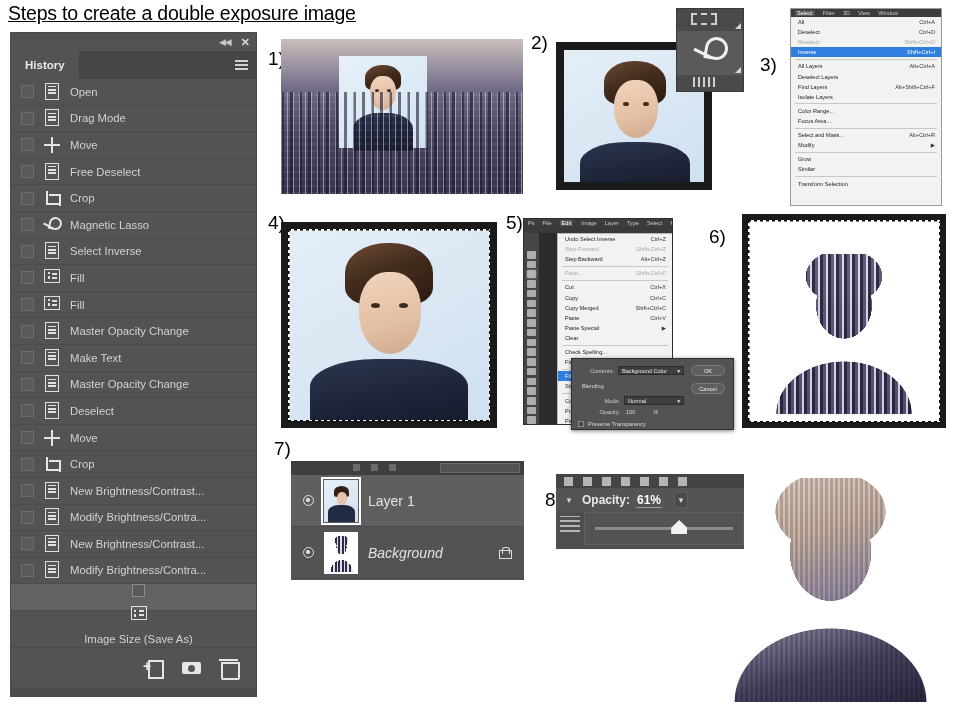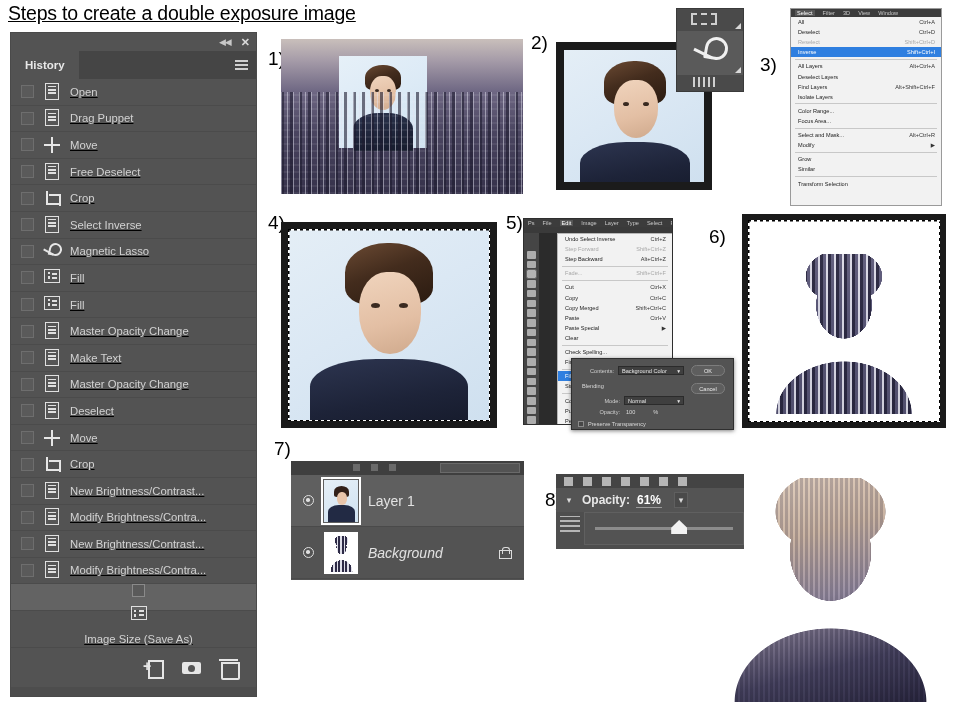--- a/index.html
+++ b/index.html
@@ -76,21 +76,21 @@
     position: relative; overflow: hidden;
   }
   .snap-thumb::after{
     content:""; position:absolute; left:0; bottom:0; right:0; height:62%;
     background:
       repeating-linear-gradient(90deg, rgba(230,230,240,.55) 0 1px, transparent 1px 3px),
       repeating-linear-gradient(90deg, rgba(20,20,35,.65) 0 2px, transparent 2px 5px);
   }
   .snap-label { color:#cfcfcf; font-size: 11px; }
 
-  .hp-list { flex: 1 1 auto; overflow: hidden; text-decoration: underline; }
+  .hp-list { flex: 1 1 auto; overflow: hidden; }
   .hp-row {
     height: 26.6px;
     display: flex; align-items: center;
     border-bottom: 1px solid #4b4b4b;
     background: #535353;
     padding-left: 10px;
     gap: 9px;
   }
   .hp-row.selected { background: #636363; flex-direction: column; }
   .hp-check {
@@ -442,21 +442,21 @@
         <div class="hp-icon">
           <div class="ico-doc"></div>
         </div>
         <div class="hp-text">Open</div>
       </div>
       <div class="hp-row">
         <div class="hp-check"></div>
         <div class="hp-icon">
           <div class="ico-doc"></div>
         </div>
-        <div class="hp-text">Drag Puppet</div>
+        <div class="hp-text">Drag Mode</div>
       </div>
       <div class="hp-row">
         <div class="hp-check"></div>
         <div class="hp-icon">
           <div class="ico-move"></div>
         </div>
         <div class="hp-text">Move</div>
       </div>
       <div class="hp-row">
         <div class="hp-check"></div>
@@ -468,30 +468,30 @@
       <div class="hp-row">
         <div class="hp-check"></div>
         <div class="hp-icon">
           <div class="ico-crop"></div>
         </div>
         <div class="hp-text">Crop</div>
       </div>
       <div class="hp-row">
         <div class="hp-check"></div>
         <div class="hp-icon">
+          <div class="ico-lasso"></div>
+        </div>
+        <div class="hp-text">Magnetic Lasso</div>
+      </div>
+      <div class="hp-row">
+        <div class="hp-check"></div>
+        <div class="hp-icon">
           <div class="ico-doc"></div>
         </div>
         <div class="hp-text">Select Inverse</div>
-      </div>
-      <div class="hp-row">
-        <div class="hp-check"></div>
-        <div class="hp-icon">
-          <div class="ico-lasso"></div>
-        </div>
-        <div class="hp-text">Magnetic Lasso</div>
       </div>
       <div class="hp-row">
         <div class="hp-check"></div>
         <div class="hp-icon">
           <div class="ico-list"></div>
         </div>
         <div class="hp-text">Fill</div>
       </div>
       <div class="hp-row">
         <div class="hp-check"></div>

